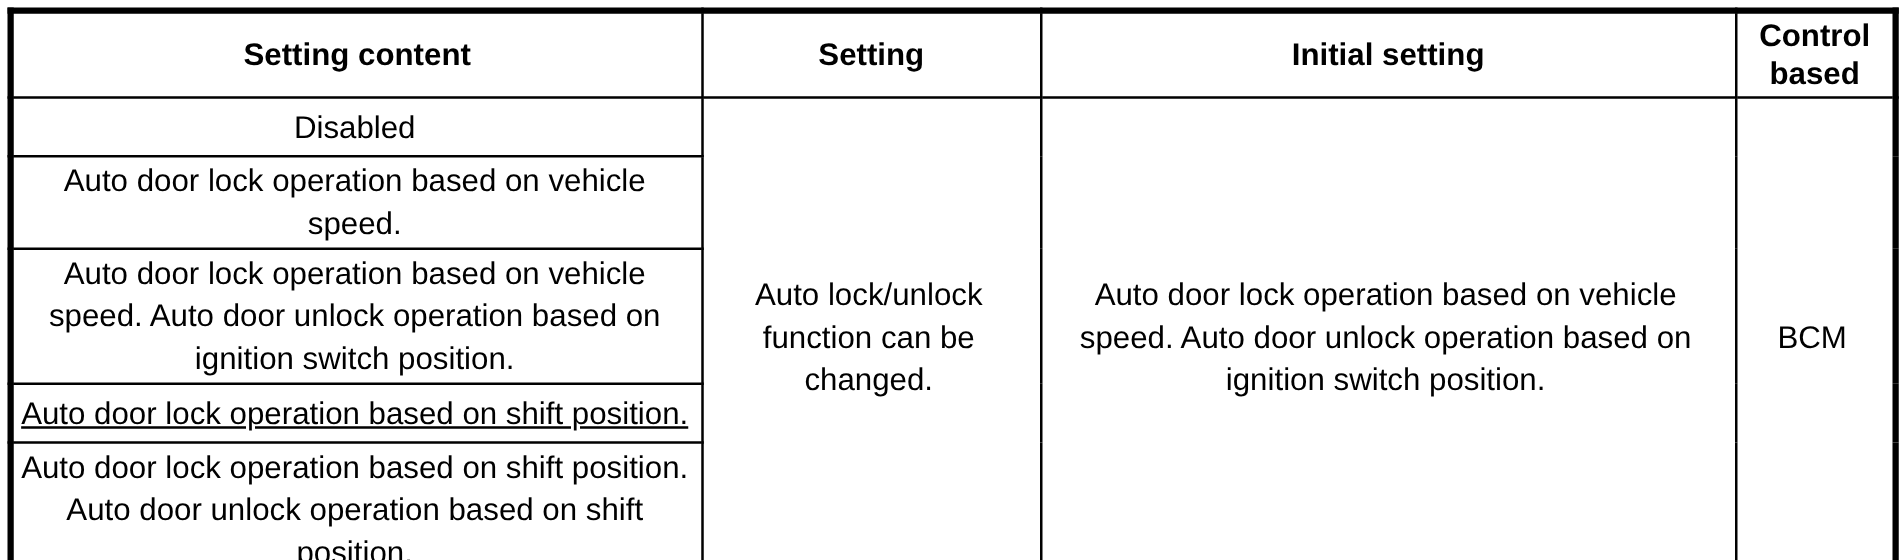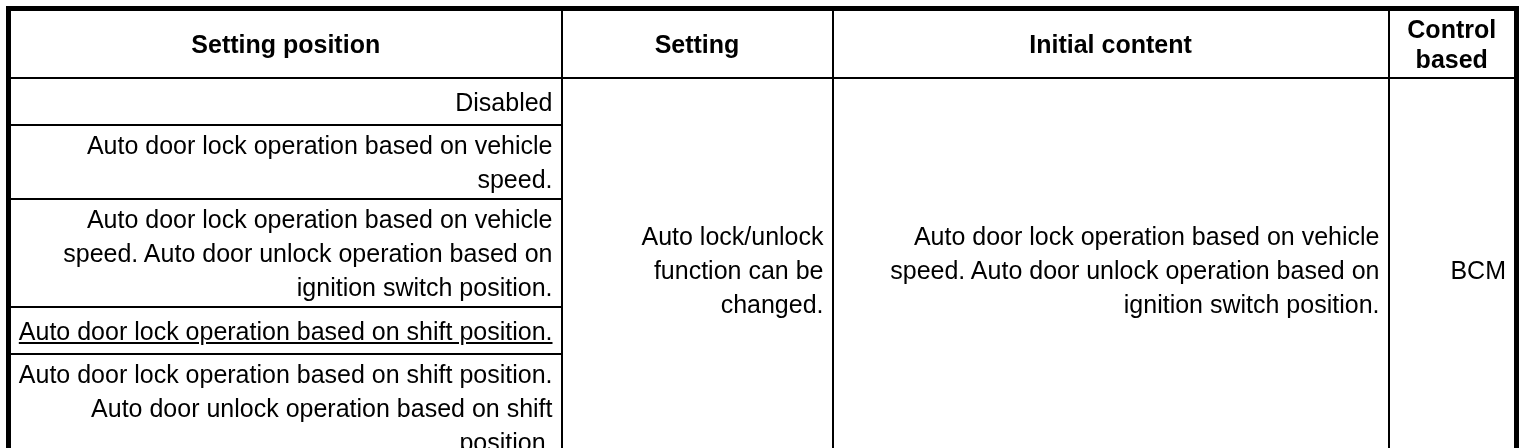--- a/index.html
+++ b/index.html
@@ -32,44 +32,44 @@
   }
   table.settings-table th {
     font-weight: bold;
     text-align: center;
     padding: 2px 4px;
     height: 62px;
     line-height: 30px;
   }
   table.settings-table td {
     font-weight: normal;
-    text-align: right;
+    text-align: center;
     padding: 2px 8px 2px 4px;
   }
   tr.r1 td.setting-cell { height: 41px; }
   tr.r2 td.setting-cell { height: 65px; }
   tr.r3 td.setting-cell { height: 98px; }
   tr.r4 td.setting-cell { height: 41px; text-decoration: underline; }
   tr.r5 td.setting-cell { height: 97px; }
 </style>
 </head>
 <body>
 
 <table class="settings-table">
   <colgroup>
     <col style="width:553px">
     <col style="width:271px">
     <col style="width:556px">
     <col style="width:128px">
   </colgroup>
   <thead>
     <tr>
-      <th>Setting position</th>
+      <th>Setting content</th>
       <th>Setting</th>
-      <th>Initial content</th>
+      <th>Initial setting</th>
       <th>Control based</th>
     </tr>
   </thead>
   <tbody>
     <tr class="r1">
       <td class="setting-cell">Disabled</td>
       <td rowspan="5">Auto lock/unlock function can be changed.</td>
       <td rowspan="5">Auto door lock operation based on vehicle speed. Auto door unlock operation based on ignition switch position.</td>
       <td rowspan="5">BCM</td>
     </tr>

